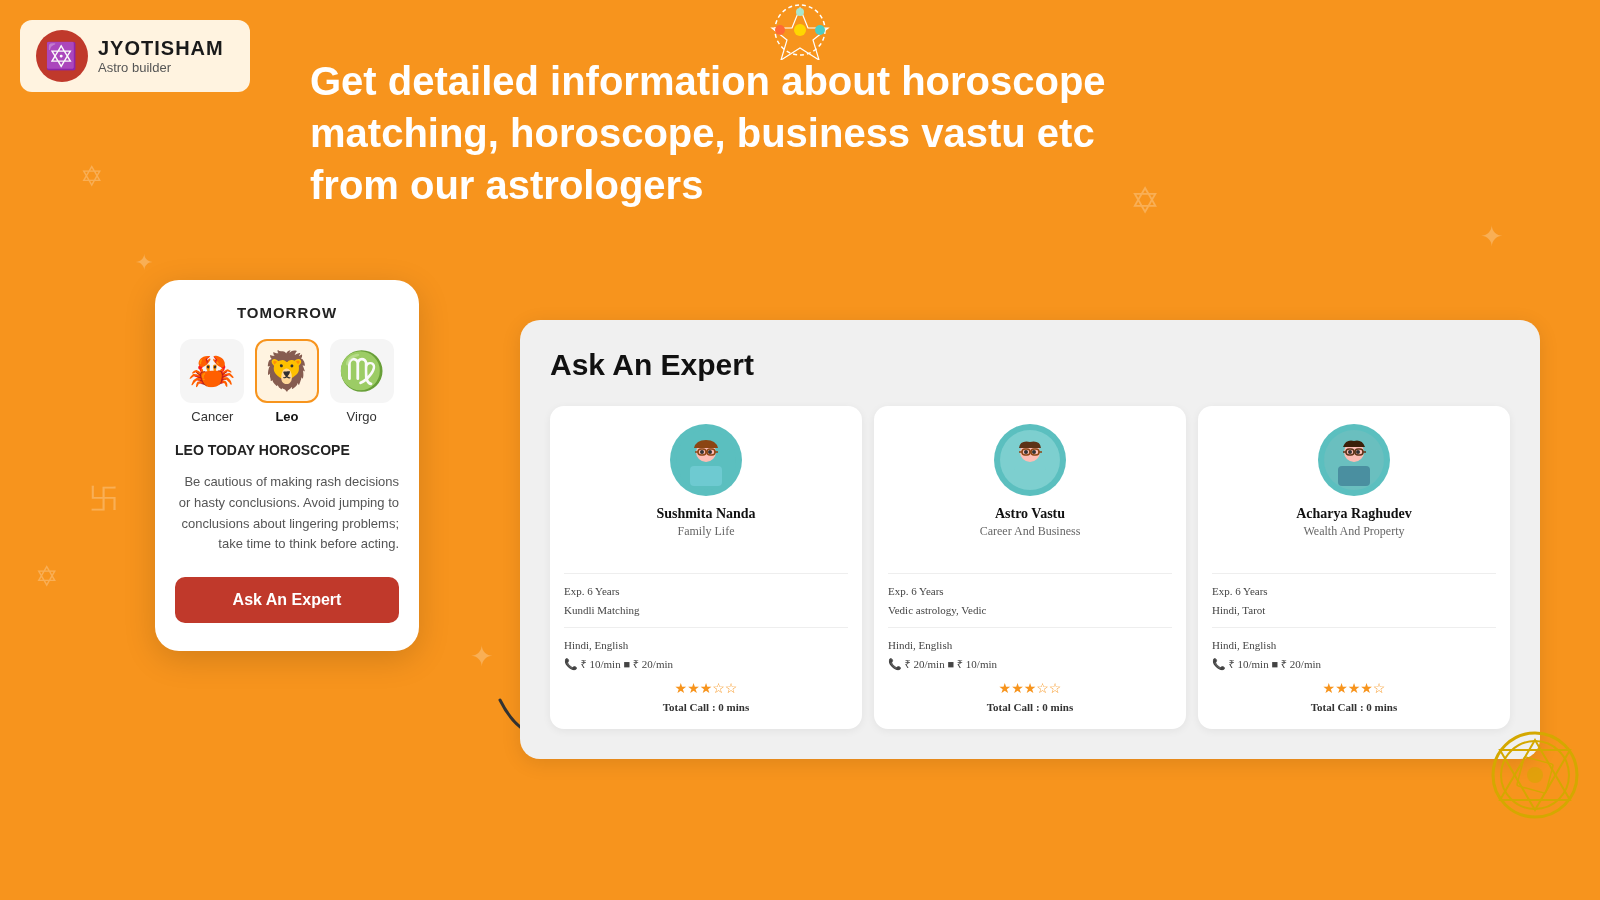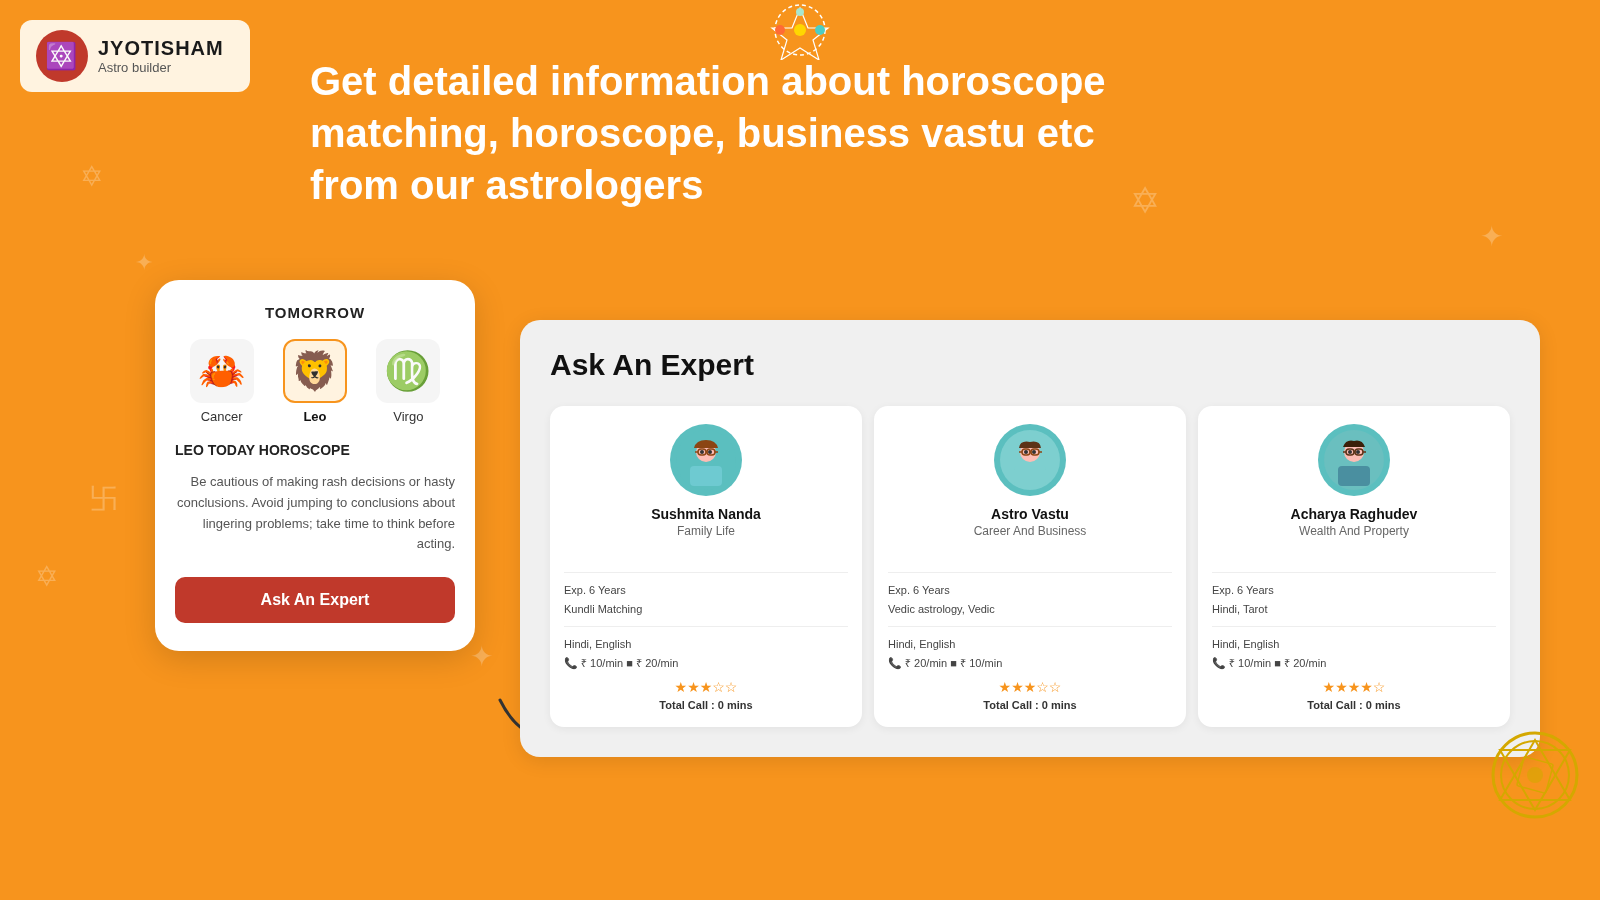--- a/index.html
+++ b/index.html
@@ -76,21 +76,21 @@
       font-size: 40px;
       font-weight: 800;
       line-height: 1.3;
     }
 
     
     .phone-card {
       position: absolute;
       top: 280px;
       left: 155px;
-      width: 320px;
+      width: 264px;
       background: white;
       border-radius: 24px;
       padding: 24px 20px 28px;
       box-shadow: 0 8px 32px rgba(0,0,0,0.15);
     }
     .tomorrow-label {
       text-align: center;
       font-weight: 700;
       font-size: 15px;
       letter-spacing: 1px;
@@ -174,20 +174,21 @@
     }
     .expert-title {
       font-size: 30px;
       font-weight: 800;
       color: #111;
       margin-bottom: 24px;
     }
     .experts-row {
       display: flex;
       gap: 12px;
+      font-family: Liberation Serif, serif;
     }
     .expert-card {
       flex: 1;
       background: white;
       border-radius: 14px;
       padding: 18px 14px 16px;
       display: flex;
       flex-direction: column;
       align-items: center;
       text-align: center;

